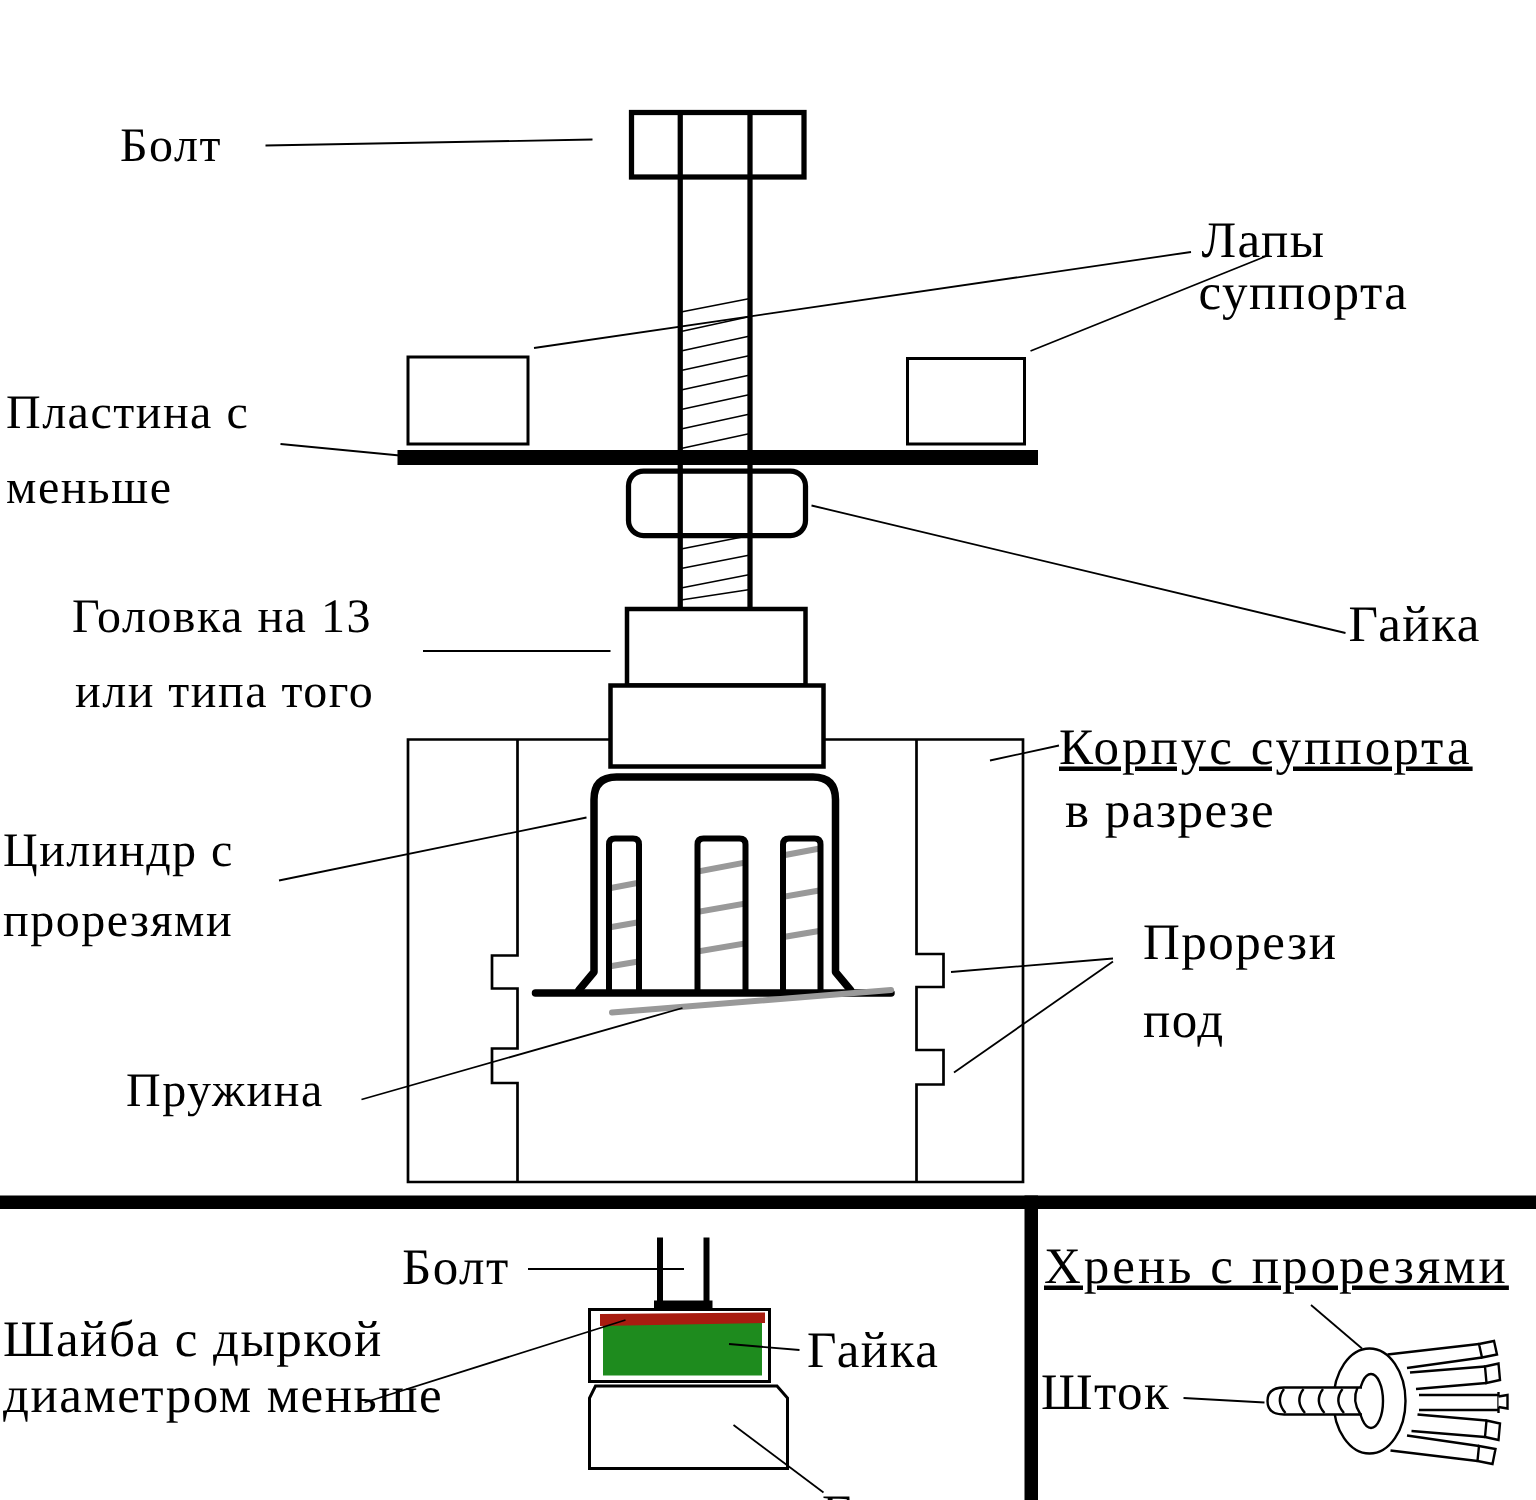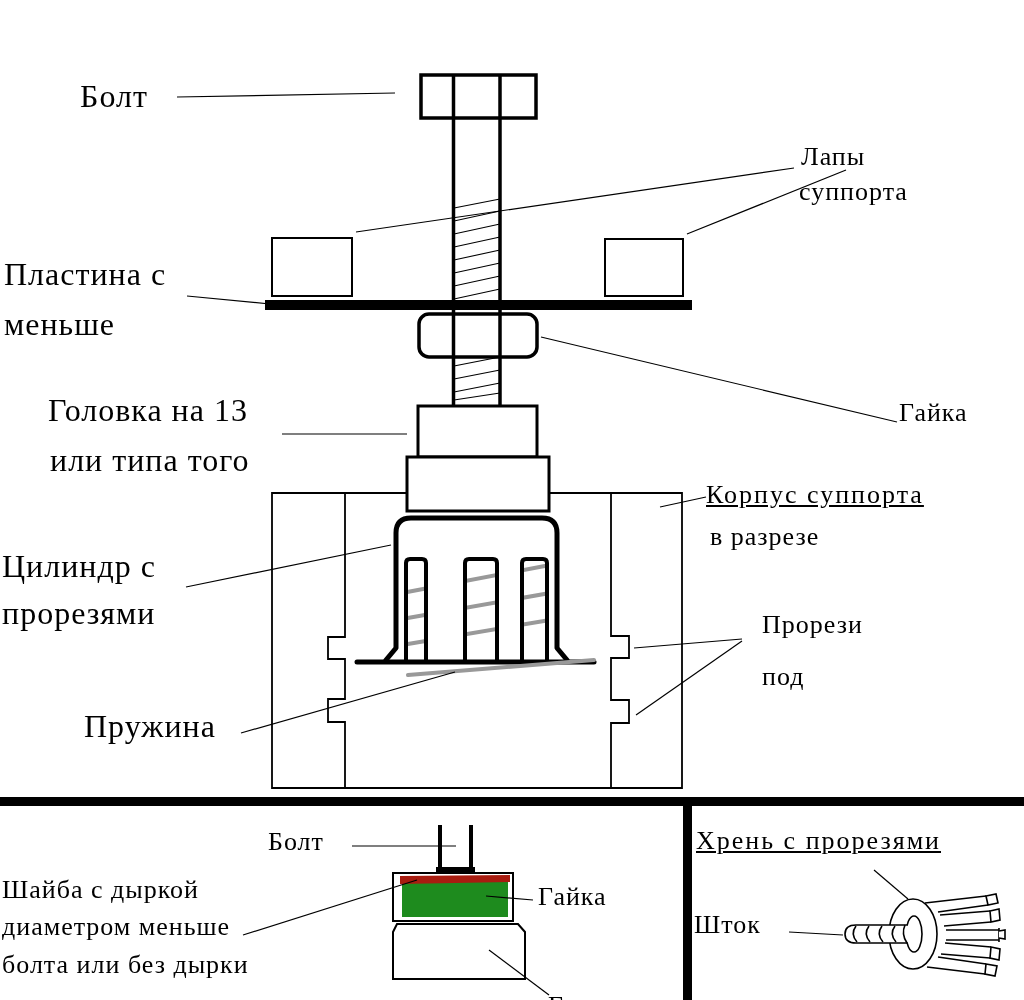--- a/index.html
+++ b/index.html
@@ -1,21 +1,21 @@
 <!DOCTYPE html>
 <html><head>
 <meta charset="utf-8">
 <style>
   html,body{margin:0;padding:0;background:#fff;}
   #stage{position:relative;width:1024px;height:1000px;background:#ffffff;overflow:hidden;
          font-family:"Liberation Serif","DejaVu Serif",serif;color:#000;margin-top:36px;}
   #art{position:absolute;left:0;top:0;}
   .label{position:absolute;white-space:nowrap;letter-spacing:1px;line-height:1;}
   .f32{font-size:32px;}
-  .f31{font-size:26px;}
+  .f31{font-size:34px;}
   .wide{letter-spacing:2px;text-decoration:underline;}
 </style>
 </head>
 <body>
 
 <div id="stage">
 
   <svg id="art" width="1024" height="1000" viewBox="0 0 1024 1000">
 
     <g stroke="#000" stroke-width="3.5" fill="none">
@@ -171,20 +171,19 @@
   <div class="label f31" style="left:710px;top:488px">в разрезе</div>
   <div class="label f32" style="left:2px;top:514px">Цилиндр с</div>
   <div class="label f32" style="left:2px;top:561px">прорезями</div>
   <div class="label f31" style="left:762px;top:576px">Прорези</div>
   <div class="label f31" style="left:762px;top:628px">под</div>
   <div class="label f32" style="left:84px;top:674px">Пружина</div>
 
   <div class="label f31" style="left:268px;top:793px">Болт</div>
   <div class="label f31" style="left:2px;top:841px">Шайба с дыркой</div>
   <div class="label f31" style="left:2px;top:878px">диаметром меньше</div>
-  <div class="label f31" style="left:2px;top:916px">болта или без дырки</div>
   <div class="label f31" style="left:538px;top:848px">Гайка</div>
   <div class="label f31" style="left:548px;top:957px">Головка</div>
 
   <div class="label f31 wide" style="left:696px;top:792px">Хрень с прорезями</div>
   <div class="label f31" style="left:694px;top:876px">Шток</div>
 
 </div>
 
 </body></html>

